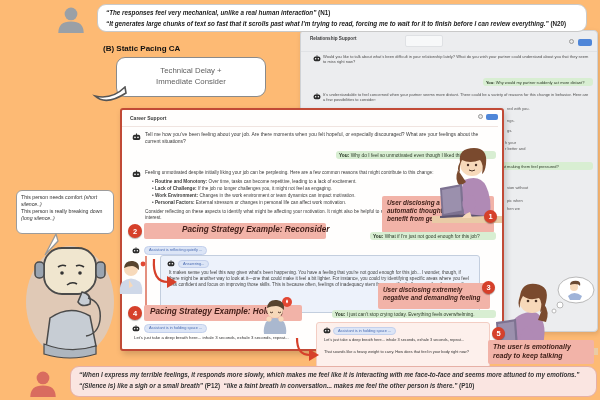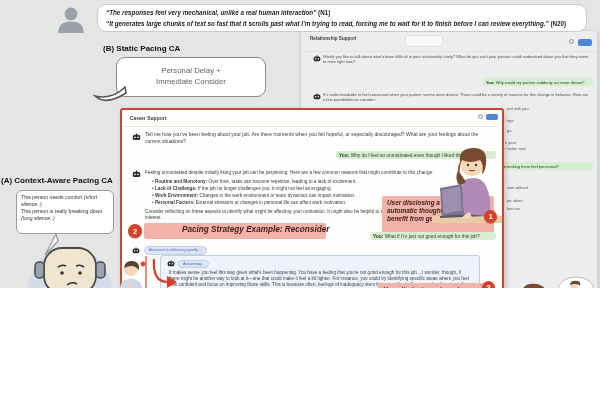--- a/index.html
+++ b/index.html
@@ -1,16 +1,16 @@
 <!DOCTYPE html>
 <html><head>
 <meta charset="utf-8">
 <style>
   html,body{margin:0;padding:0;background:#fff;}
-  .canvas{position:relative;width:600px;height:288px;background:#e5e5e5;overflow:hidden;
+  .canvas{position:relative;width:600px;height:400px;background:#fdba74;overflow:hidden;
           font-family:"Liberation Sans",sans-serif;color:#222;}
   .abs{position:absolute;}
   
   .qbar{border-radius:9px;padding:3px 8px;box-sizing:border-box;}
   .qbar-top{background:#fff;border:1px solid #c9c9c9;}
   .qbar-bottom{background:#fae5e1;border:1px solid #e6b0a6;}
   .qline{font-size:6.3px;font-style:italic;font-weight:bold;color:#1c1c1c;white-space:nowrap;line-height:1.7;}
   .qid{font-style:normal;}
   
   .rel-win{background:#ecedef;border:1px solid #cfd2d6;border-radius:4px;box-shadow:1px 2px 5px rgba(0,0,0,.12);}
@@ -83,21 +83,21 @@
     <div class="abs frag" style="left:204px;top:109px;">h your</div>
     <div class="abs frag" style="left:204px;top:115px;">r better and</div>
     <div class="abs ubub" style="left:182px;top:131px;width:110px;font-size:4px;">this without making them feel pressured?</div>
     <div class="abs frag" style="left:206px;top:154px;">sion without</div>
     <div class="abs frag" style="left:206px;top:167px;">pic when</div>
     <div class="abs frag" style="left:206px;top:175px;">hen we</div>
   </div>
 
   <div class="abs panel-title" style="left:103px;top:44px;">(B) Static Pacing CA</div>
   <div class="abs speech-b" style="left:116px;top:57px;width:148px;height:38px;">
-    <div>Personal Delay +</div>
+    <div>Technical Delay +</div>
     <div>Immediate Consider</div>
   </div>
   <svg class="abs" style="left:92px;top:86px;" width="36" height="22" viewBox="0 0 36 22">
     <path d="M33 1 Q20 14 3 10 Q14 20 34 7 Z" fill="#fff" stroke="#555" stroke-width="1.6"></path>
   </svg>
 
   <div class="abs career-win" style="left:120px;top:108px;width:380px;height:239px;">
     <div class="abs win-title" style="left:8px;top:5px;font-size:5px;">Career Support</div>
     <div class="abs hdr-circle" style="left:356px;top:4px;"></div>
     <div class="abs hdr-pill" style="left:364px;top:3.5px;width:12px;height:6px;"></div>
@@ -245,21 +245,20 @@
     <path d="M28 22 q2 -14 16 -12 q14 2 10 18 q-2 8 -6 10 q3 -10 -1 -14 q-10 3 -16 -2 q-4 6 -3 12 q-3 -4 0 -12z" fill="#7a4a2e"></path>
     <path d="M52 30 q6 8 2 18 l-8 -2z" fill="#7a4a2e"></path>
     <circle cx="36" cy="27" r="1.3" fill="#4a3226"></circle>
       <circle cx="44" cy="27" r="1.3" fill="#4a3226"></circle>
     <path d="M4 48 l20 -3 l2 28 l-20 3z" fill="#7d7291"></path>
     <path d="M6 50 l16 -2.5 l1.6 23 l-16 2.5z" fill="#9b90ad"></path>
     <path d="M2 74 l26 -2 l16 2 l-42 2z" fill="#5d5470"></path>
     <path d="M34 52 q-8 8 -4 18 l8 4 q5 -10 2 -17z" fill="#b08ab5"></path>
   </svg>
 
-  <div class="abs panel-title" style="left:1px;top:176px;">(A) Context-Aware Pacing CA</div>
   <div class="abs thought-a" style="left:16px;top:190px;width:98px;height:44px;">
     <div class="t"><span>This person needs comfort </span><em>(short silence..)</em><br><span>This person is really breaking down </span><em>(long silence..)</em></div>
   </div>
   <svg class="abs" style="left:42px;top:233px;" width="18" height="24" viewBox="0 0 18 24">
     <path d="M14 1 L3 22 L16 8 Z" fill="#fff" stroke="#999" stroke-width="1.3"></path>
   </svg>
   <svg class="abs" style="left:24px;top:240px;" width="92" height="120" viewBox="0 0 92 120">
     <ellipse cx="46" cy="62" rx="44" ry="56" fill="#c9d6ec" opacity="0.55"></ellipse>
     <path d="M26 78 q20 -14 40 -2 l6 30 q-28 10 -50 2 z" fill="#c7cdd4" stroke="#4a4a4a" stroke-width="1.5"></path>
     <rect x="20" y="8" width="52" height="46" rx="18" fill="#f0e6cf" stroke="#4a4a4a" stroke-width="1.8"></rect>

